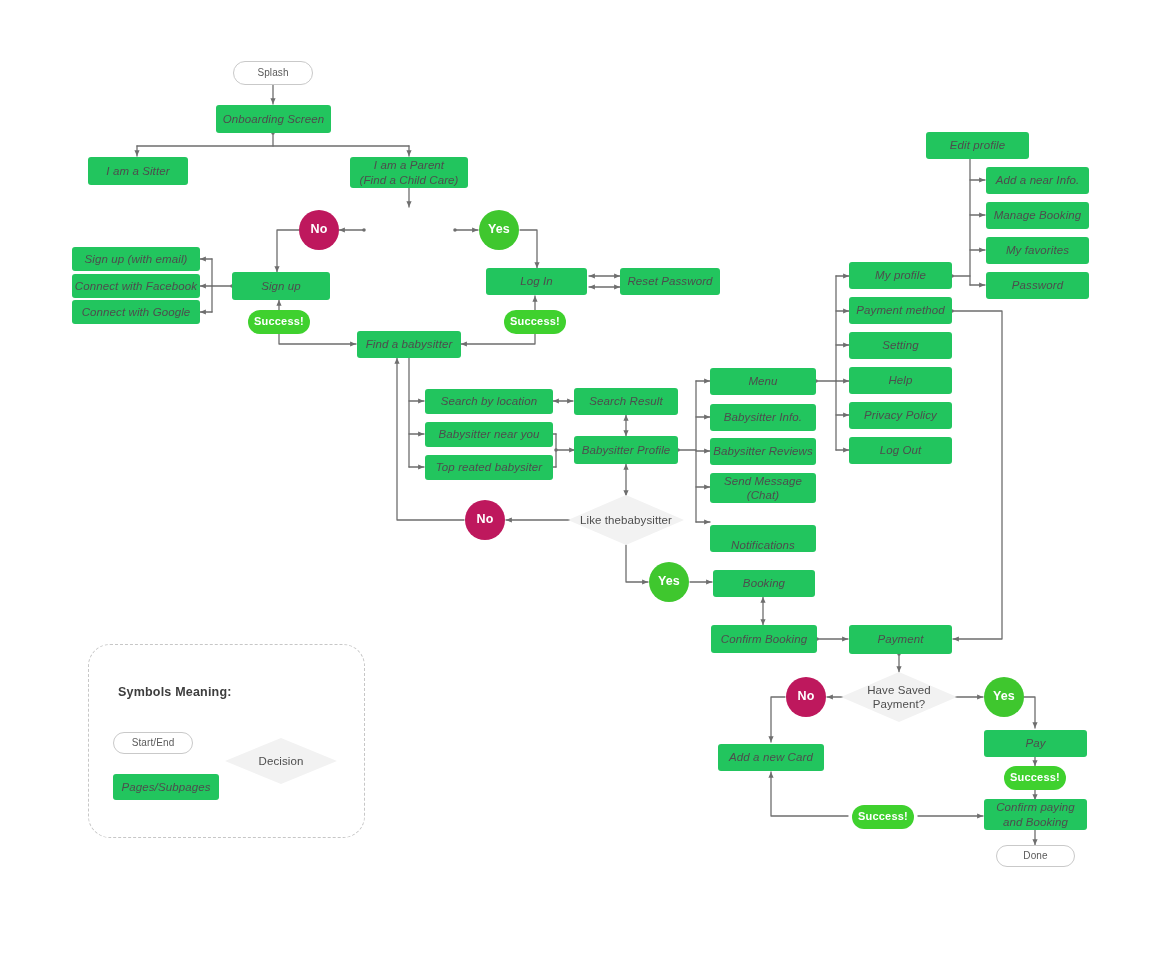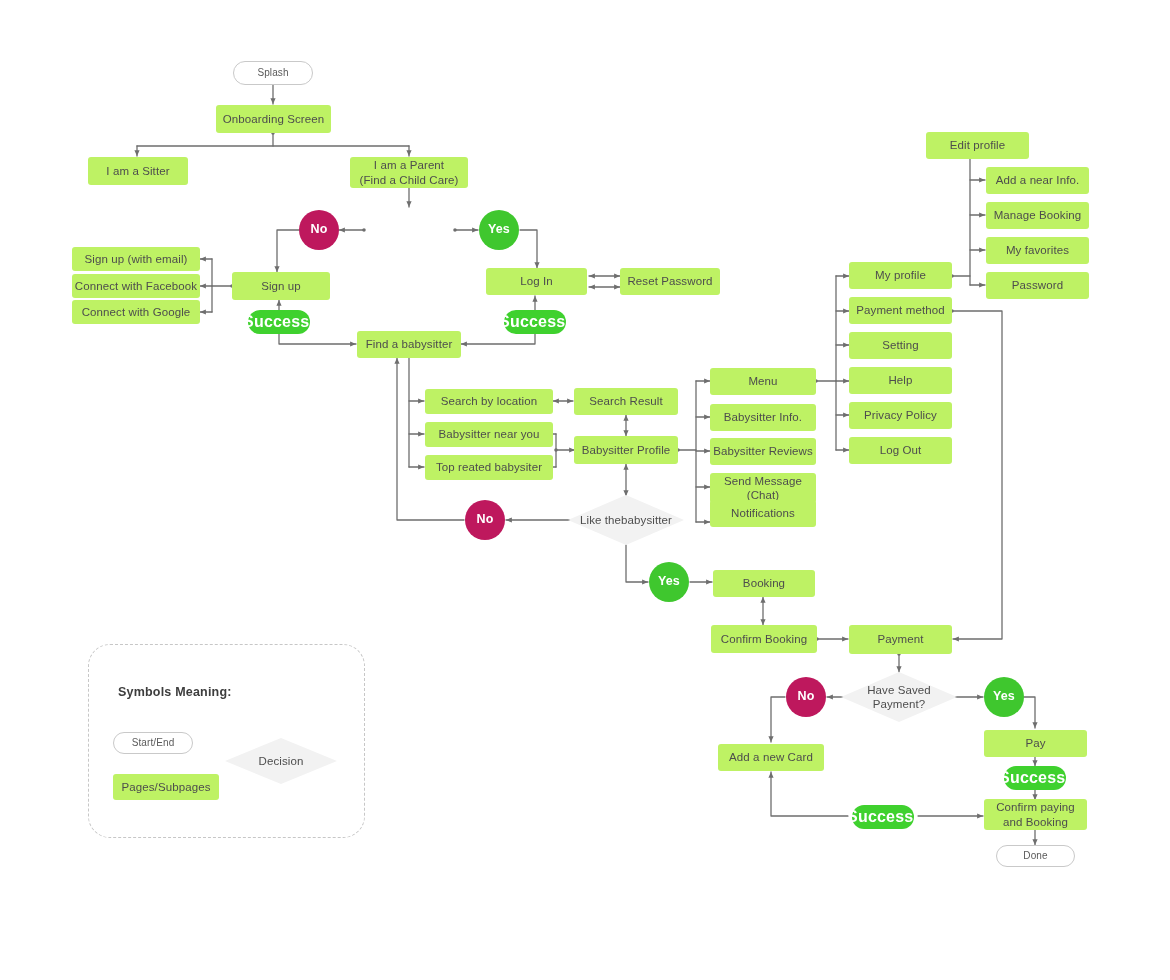--- a/index.html
+++ b/index.html
@@ -32,22 +32,23 @@
     align-items: center;
     justify-content: center;
     text-align: center;
     color: #4d4d4d;
     font-size: 11.5px;
     line-height: 1.25;
     letter-spacing: 0.1px;
     z-index: 3;
   }
   .box {
-    background: #bef264;
+    background: #22c55e;
     border-radius: 3px;
+    font-style: italic;
   }
   .terminal {
     background: #ffffff;
     border: 1.2px solid #c9c9c9;
     border-radius: 999px;
     font-size: 10px;
     color: #5a5a5a;
     justify-content: center;
   }
   .diamond {
@@ -60,21 +61,21 @@
     width: 100%;
     height: 100%;
     background: #f2f2f2;
     clip-path: polygon(50% 0%, 100% 50%, 50% 100%, 0% 50%);
     z-index: -1;
   }
   .pill {
     border-radius: 999px;
     color: #ffffff;
     font-weight: bold;
-    font-size: 16px;
+    font-size: 11px;
     letter-spacing: 0.2px;
   }
   .pill-success { background: #3fd12e; }
   .circle {
     border-radius: 50%;
     color: #ffffff;
     font-weight: bold;
     font-size: 12.5px;
   }
   .circle-no { background: #be185d; }
@@ -329,21 +330,21 @@
   <div class="node box" style="left:710px; top:404px; width:106px; height:27px;">
     <span>Babysitter Info.</span>
   </div>
   <div class="node box" style="left:710px; top:438px; width:106px; height:27px;">
     <span>Babysitter Reviews</span>
   </div>
   <div class="node box" style="left:710px; top:473px; width:106px; height:30px; flex-direction:column;">
     <span>Send Message</span>
     <span>(Chat)</span>
   </div>
-  <div class="node box" style="left:710px; top:500px; width:106px; height:27px;">
+  <div class="node box" style="left:710px; top:525px; width:106px; height:27px;align-items:flex-end;">
     <span>Notifications</span>
   </div>
 
   <div class="node box" style="left:849px; top:262px; width:103px; height:27px;">
     <span>My profile</span>
   </div>
   <div class="node box" style="left:849px; top:297px; width:103px; height:27px;">
     <span>Payment method</span>
   </div>
   <div class="node box" style="left:849px; top:332px; width:103px; height:27px;">

